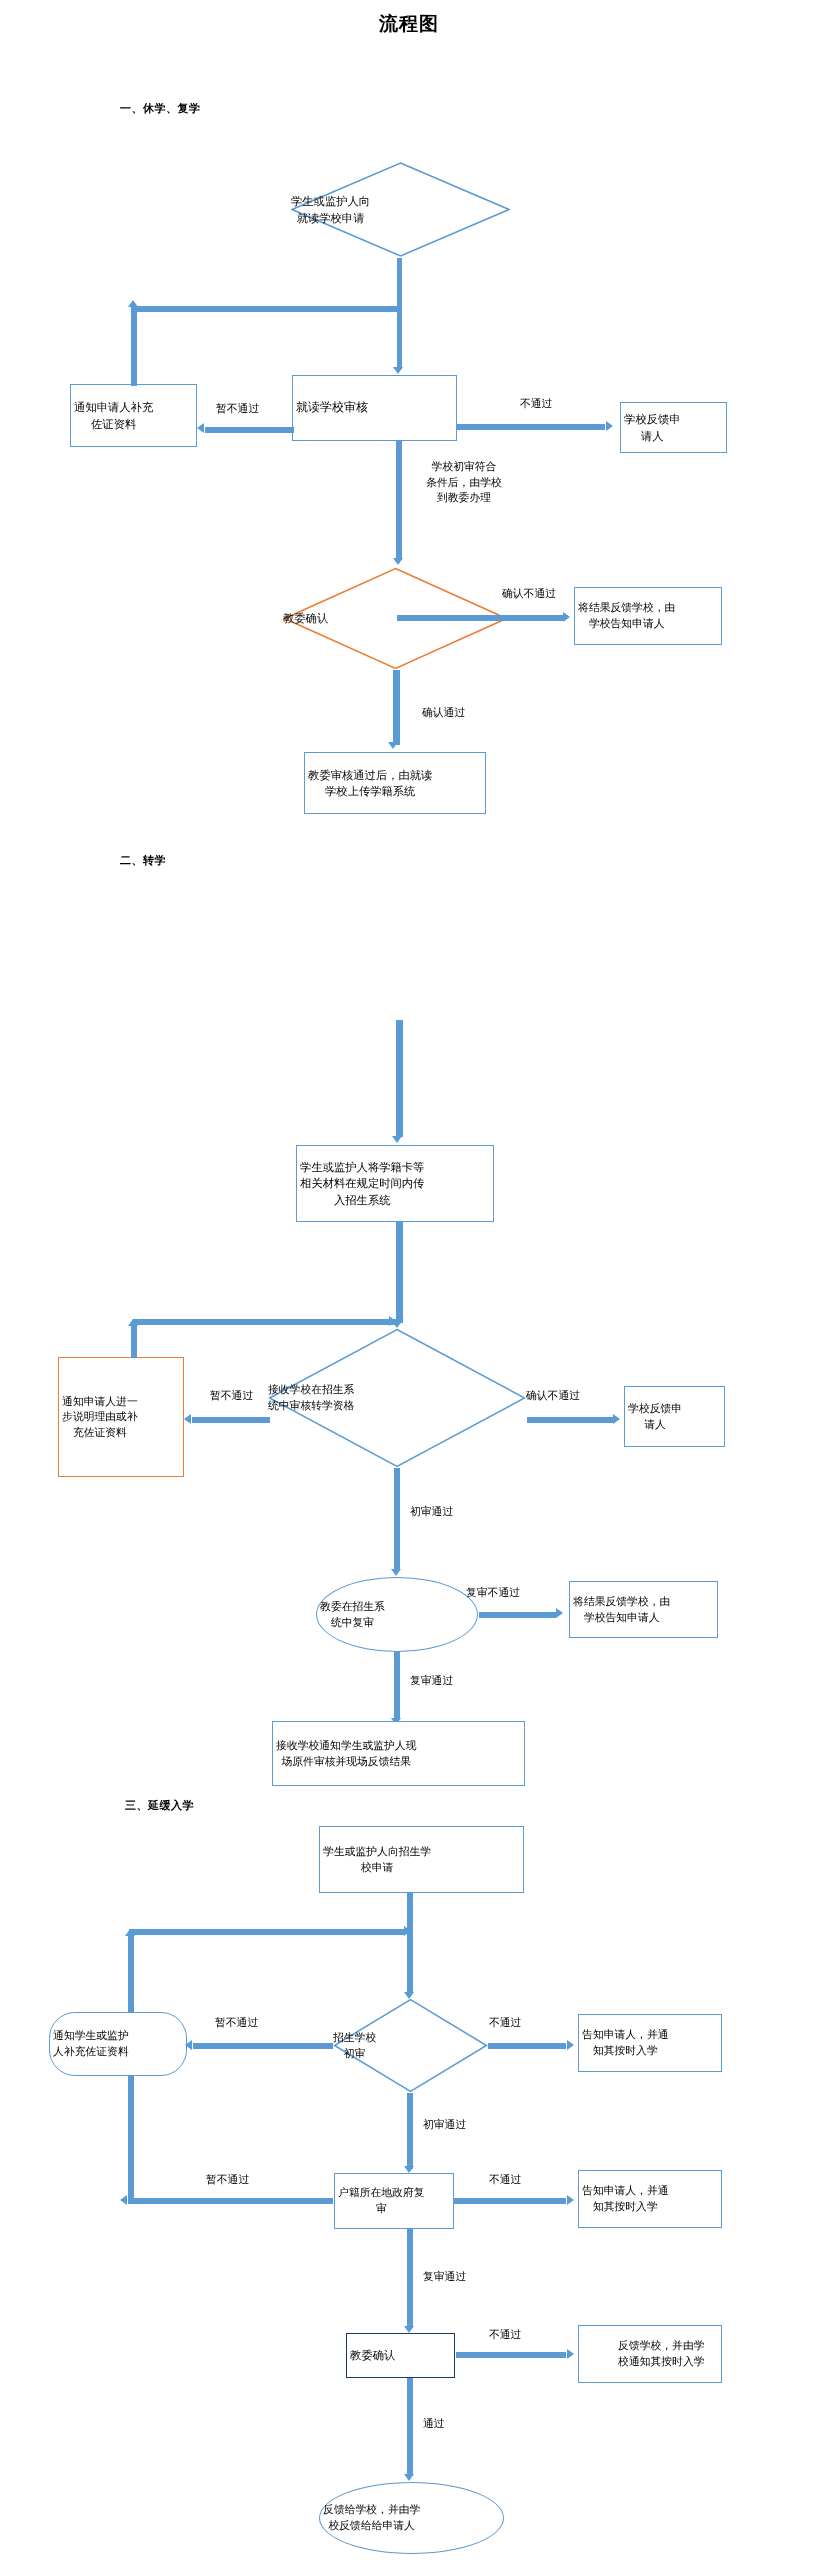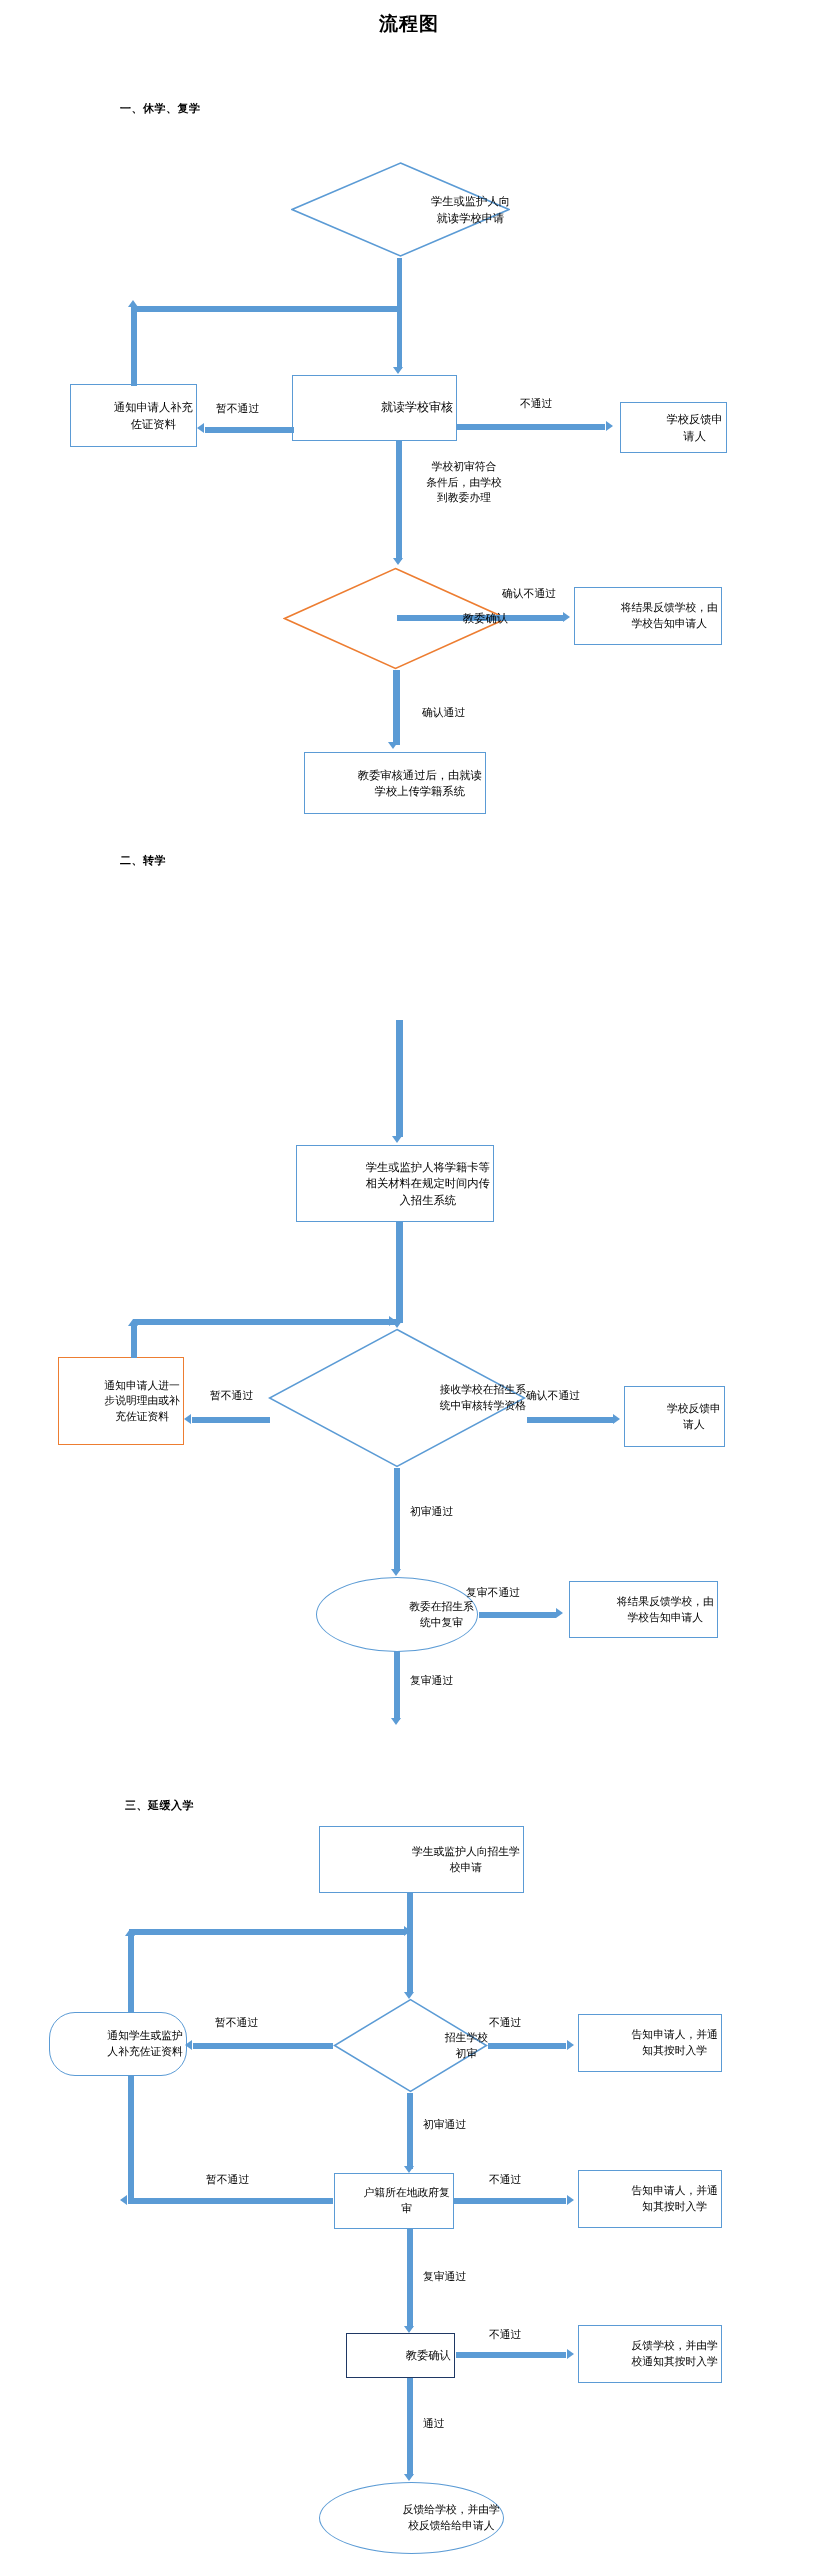--- a/index.html
+++ b/index.html
@@ -11,21 +11,21 @@
     font-family:"Liberation Sans","DejaVu Sans",sans-serif;
     font-weight:bold;font-size:19px;letter-spacing:1px;
   }
   .section-title{
     position:absolute;
     font-family:"Liberation Sans","DejaVu Sans",sans-serif;
     font-weight:bold;font-size:11px;letter-spacing:0.5px;white-space:nowrap;
   }
 
   
-  .node{position:absolute;box-sizing:border-box;display:flex;align-items:center;justify-content:flex-end;text-align:center;}
+  .node{position:absolute;box-sizing:border-box;display:flex;align-items:center;justify-content:flex-start;text-align:center;}
   .node .txt{display:block;line-height:1.45;padding:0 3.1px;}
 
   .rect{border:1px solid #5B9BD5;background:#fff;}
   .rect.orange{border-color:#ED7D31;}
   .rect.dark{border:1.5px solid #1F3864;}
 
   .ellipse{border:1px solid #5B9BD5;background:#fff;border-radius:50%;}
 
   
   .diamond{background:transparent;}
@@ -153,21 +153,21 @@
   <div class="node diamond" style="left:268px;top:1328px;width:258px;height:140px;">
     <svg class="dia-shape" viewBox="0 0 500 272" preserveAspectRatio="none">
       <polygon points="250,3 497,136 250,269 3,136" fill="#ffffff" stroke="#5B9BD5" stroke-width="3"></polygon>
     </svg>
     <div class="dia-label" style="font-size:10.8px;">
       <div>接收学校在招生系</div>
       <div>统中审核转学资格</div>
     </div>
   </div>
 
-  <div class="node rect orange" style="left:58px;top:1357px;width:126px;height:88px;font-size:10.8px;">
+  <div class="node rect orange" style="left:58px;top:1357px;width:126px;height:120px;font-size:10.8px;">
     <span class="txt">
       <span>通知申请人进一</span><br>
       <span>步说明理由或补</span><br>
       <span>充佐证资料</span>
     </span>
   </div>
 
   <div class="hline" style="left:192px;top:1417px;width:78px;height:5.7px;"></div>
   <div class="arrow-left" style="left:184px;top:1414px;"></div>
   <div class="edge-label" style="left:210px;top:1388px;">暂不通过</div>
@@ -207,20 +207,26 @@
     <span class="txt">
       <span>将结果反馈学校，由</span><br>
       <span>学校告知申请人</span>
     </span>
   </div>
 
   <div class="vline" style="left:394px;top:1651px;width:5.7px;height:69px;"></div>
   <div class="arrow-down" style="left:391px;top:1718px;"></div>
   <div class="edge-label" style="left:410px;top:1673px;">复审通过</div>
 
+  <div class="node rect" style="left:272px;top:1721px;width:253px;height:65px;font-size:10.8px;">
+    <span class="txt">
+      <span>接收学校通知学生或监护人现</span><br>
+      <span>场原件审核并现场反馈结果</span>
+    </span>
+  </div>
 
   <div class="section-title" style="top:1798px;left:125px;">三、延缓入学</div>
 
   <div class="node rect" style="left:319px;top:1826px;width:205px;height:67px;font-size:10.8px;">
     <span class="txt">
       <span>学生或监护人向招生学</span><br>
       <span>校申请</span>
     </span>
   </div>
 

